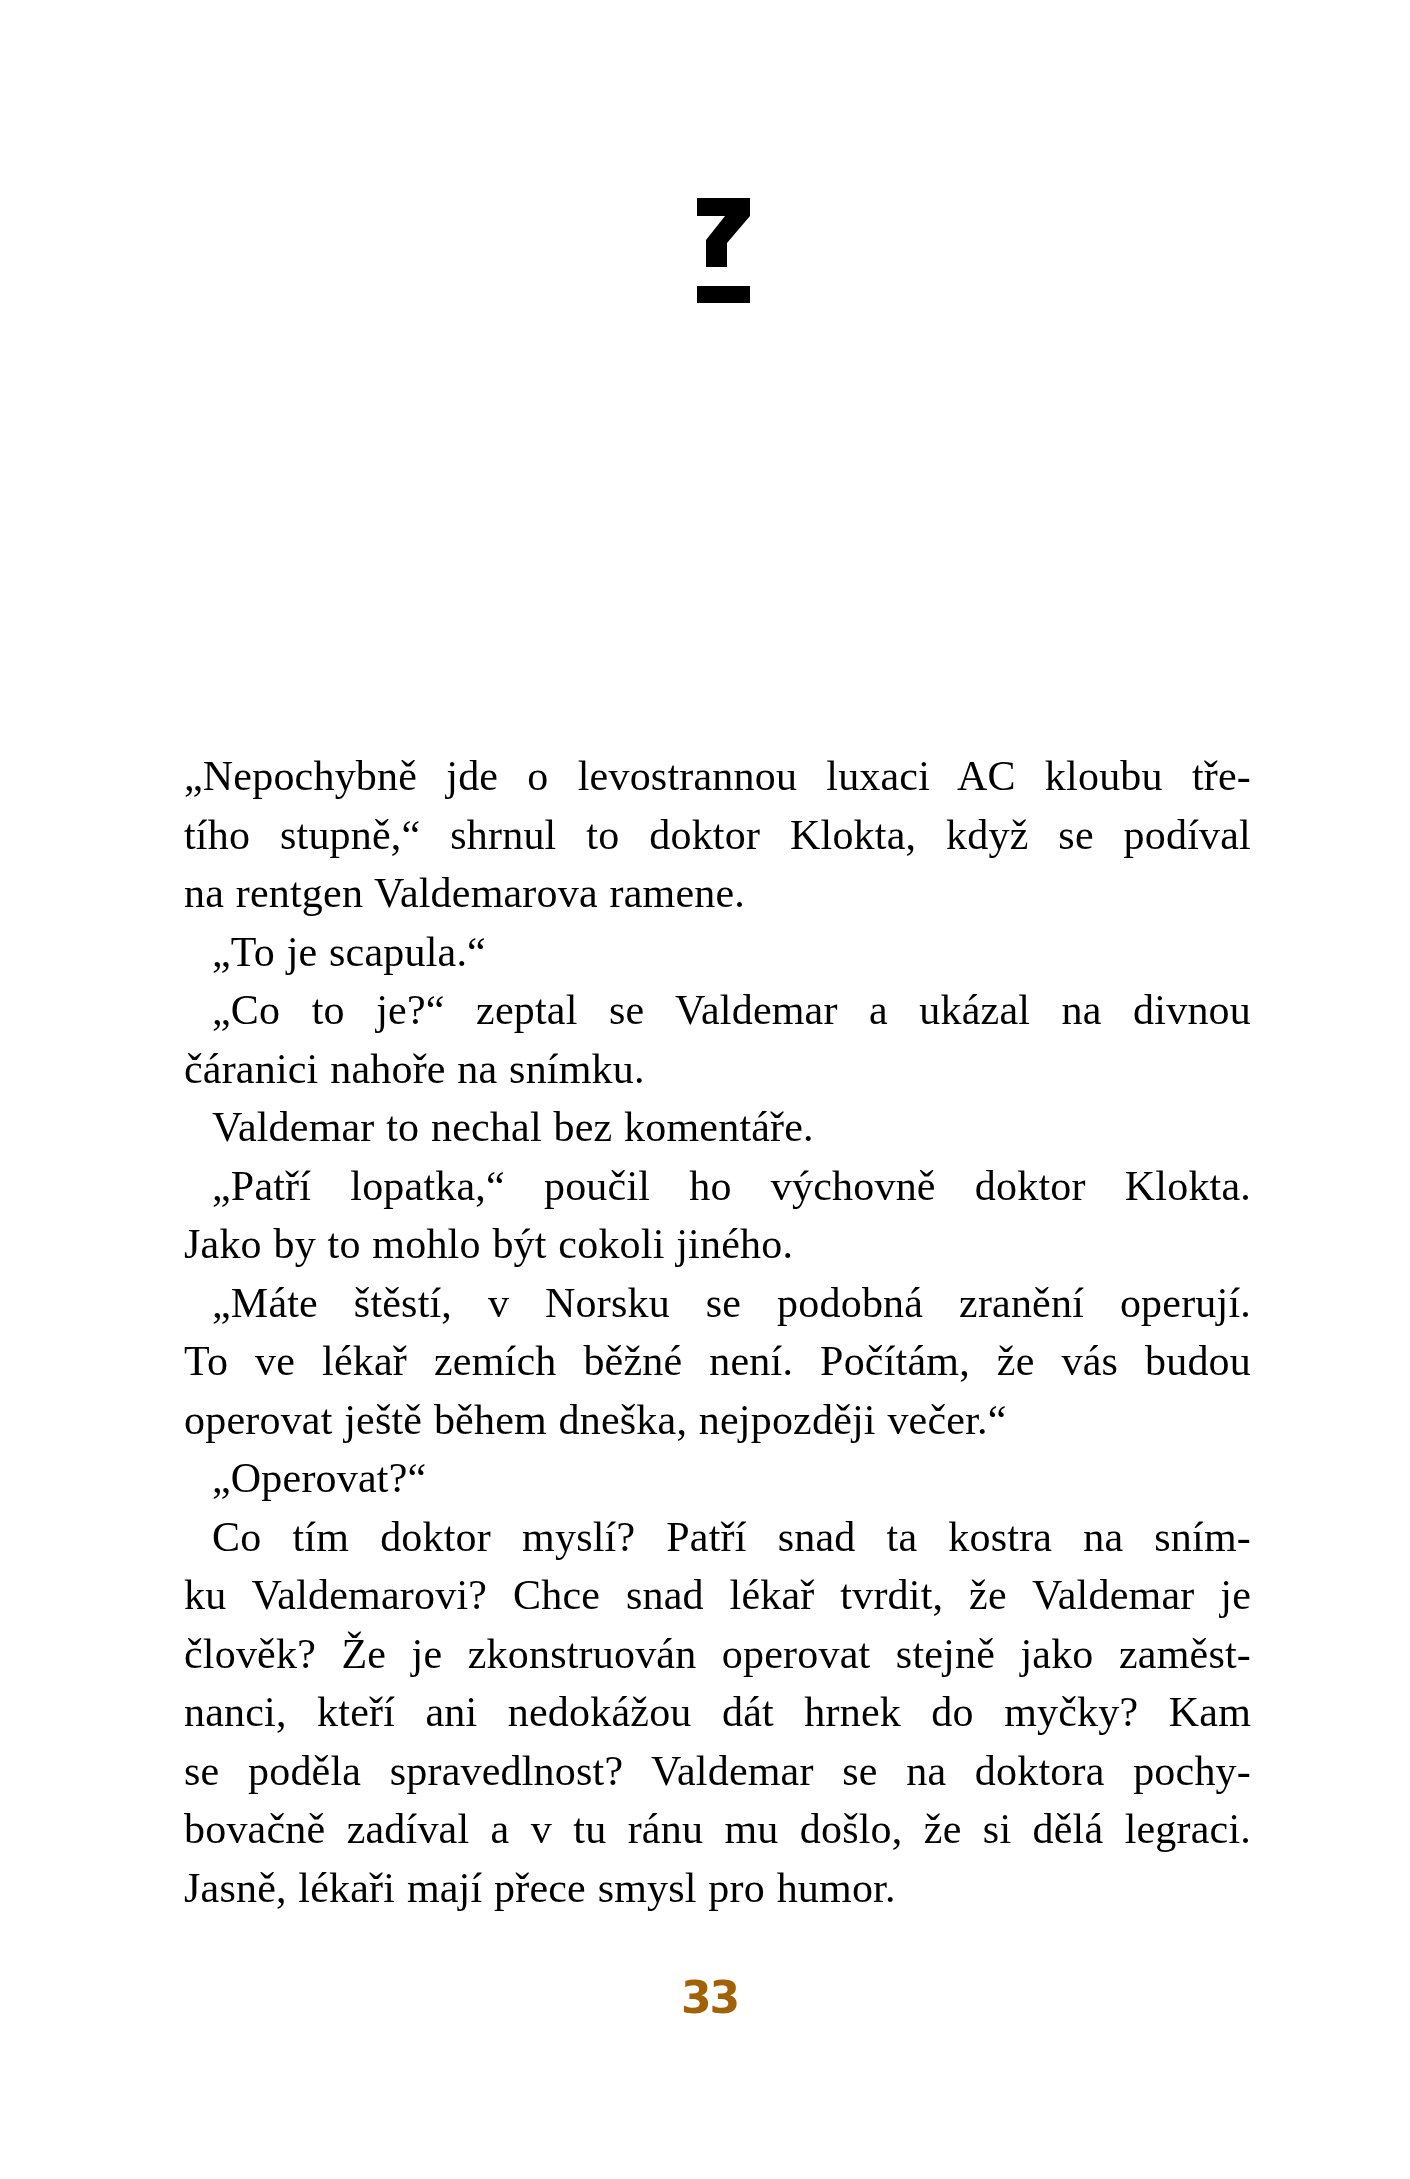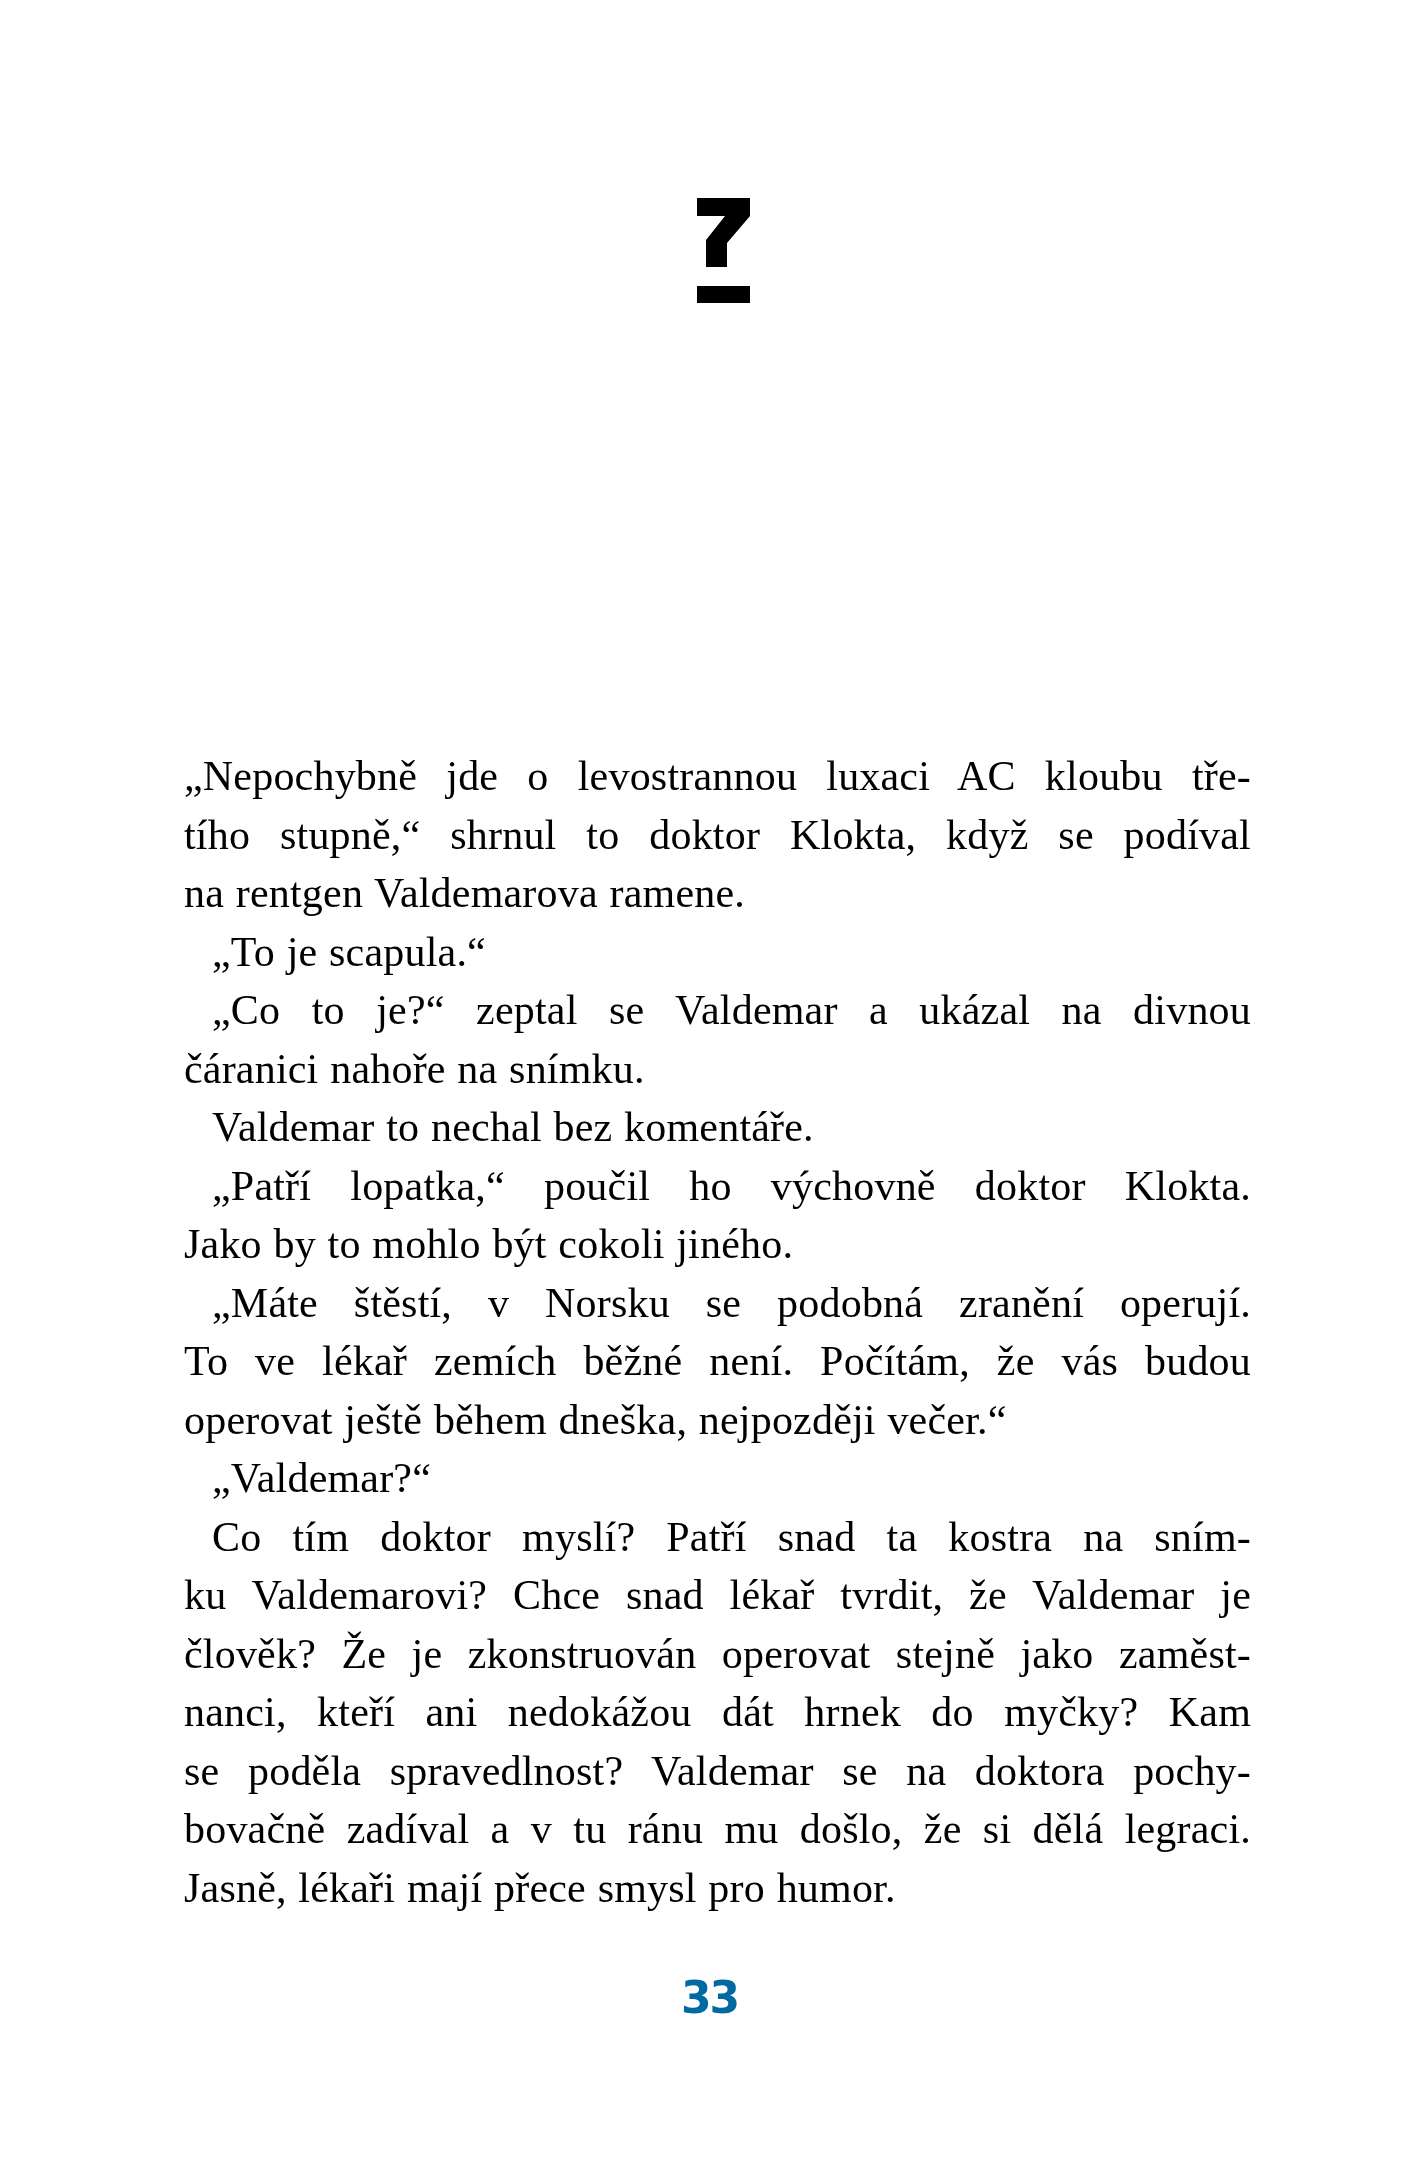--- a/index.html
+++ b/index.html
@@ -60,21 +60,21 @@
   .page-number {
     position: absolute;
     left: 176px;
     top: 1972px;
     width: 1067px;
     text-align: center;
     font-family: "DejaVu Sans", sans-serif;
     font-weight: 900;
     font-size: 44px;
     letter-spacing: -2px;
-    color: #0369a1;
+    color: #a16207;
   }
 </style>
 </head>
 <body>
 
 <div class="book-page">
 
   <div class="chapter-number" role="heading" aria-level="1" aria-label="7">
     <svg viewBox="0 0 53 105" xmlns="http://www.w3.org/2000/svg">
       <path d="M0,0 H53 V18 L30,45 V69 H9 V42 L28,18 H0 Z" fill="#000000"></path>
@@ -101,21 +101,21 @@
       <div class="paragraph">
         <div class="line just indent">„Patří lopatka,“ poučil ho výchovně doktor Klokta.</div>
         <div class="line">Jako by to mohlo být cokoli jiného.</div>
       </div>
       <div class="paragraph">
         <div class="line just indent">„Máte štěstí, v Norsku se podobná zranění operují.</div>
         <div class="line just">To ve lékař zemích běžné není. Počítám, že vás budou</div>
         <div class="line">operovat ještě během dneška, nejpozději večer.“</div>
       </div>
       <div class="paragraph">
-        <div class="line indent">„Valdemar?“</div>
+        <div class="line indent">„Operovat?“</div>
       </div>
       <div class="paragraph">
         <div class="line just indent">Co tím doktor myslí? Patří snad ta kostra na sním-</div>
         <div class="line just">ku Valdemarovi? Chce snad lékař tvrdit, že Valdemar je</div>
         <div class="line just">člověk? Že je zkonstruován operovat stejně jako zaměst-</div>
         <div class="line just">nanci, kteří ani nedokážou dát hrnek do myčky? Kam</div>
         <div class="line just">se poděla spravedlnost? Valdemar se na doktora pochy-</div>
         <div class="line just">bovačně zadíval a v tu ránu mu došlo, že si dělá legraci.</div>
         <div class="line">Jasně, lékaři mají přece smysl pro humor.</div>
       </div>

